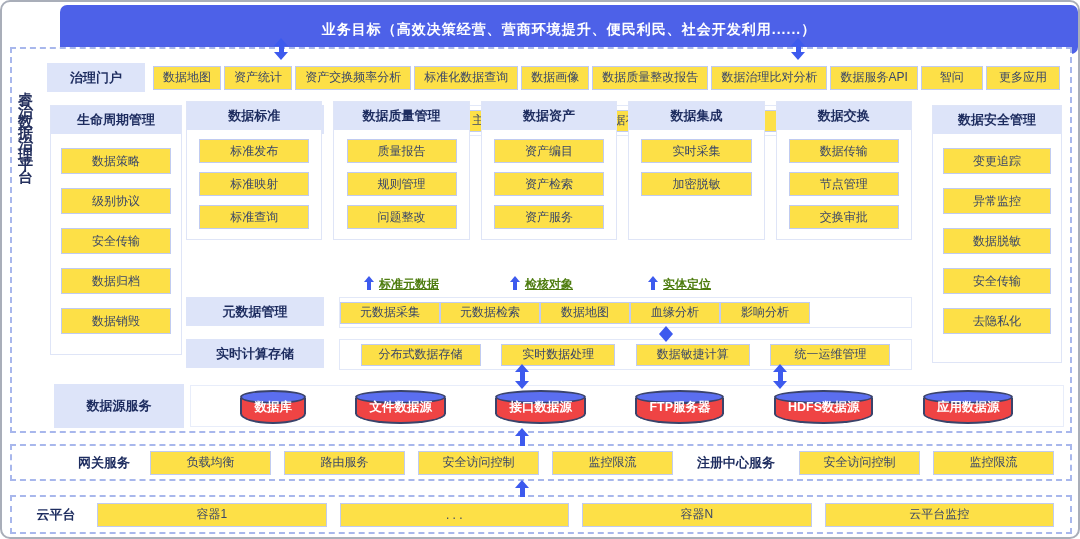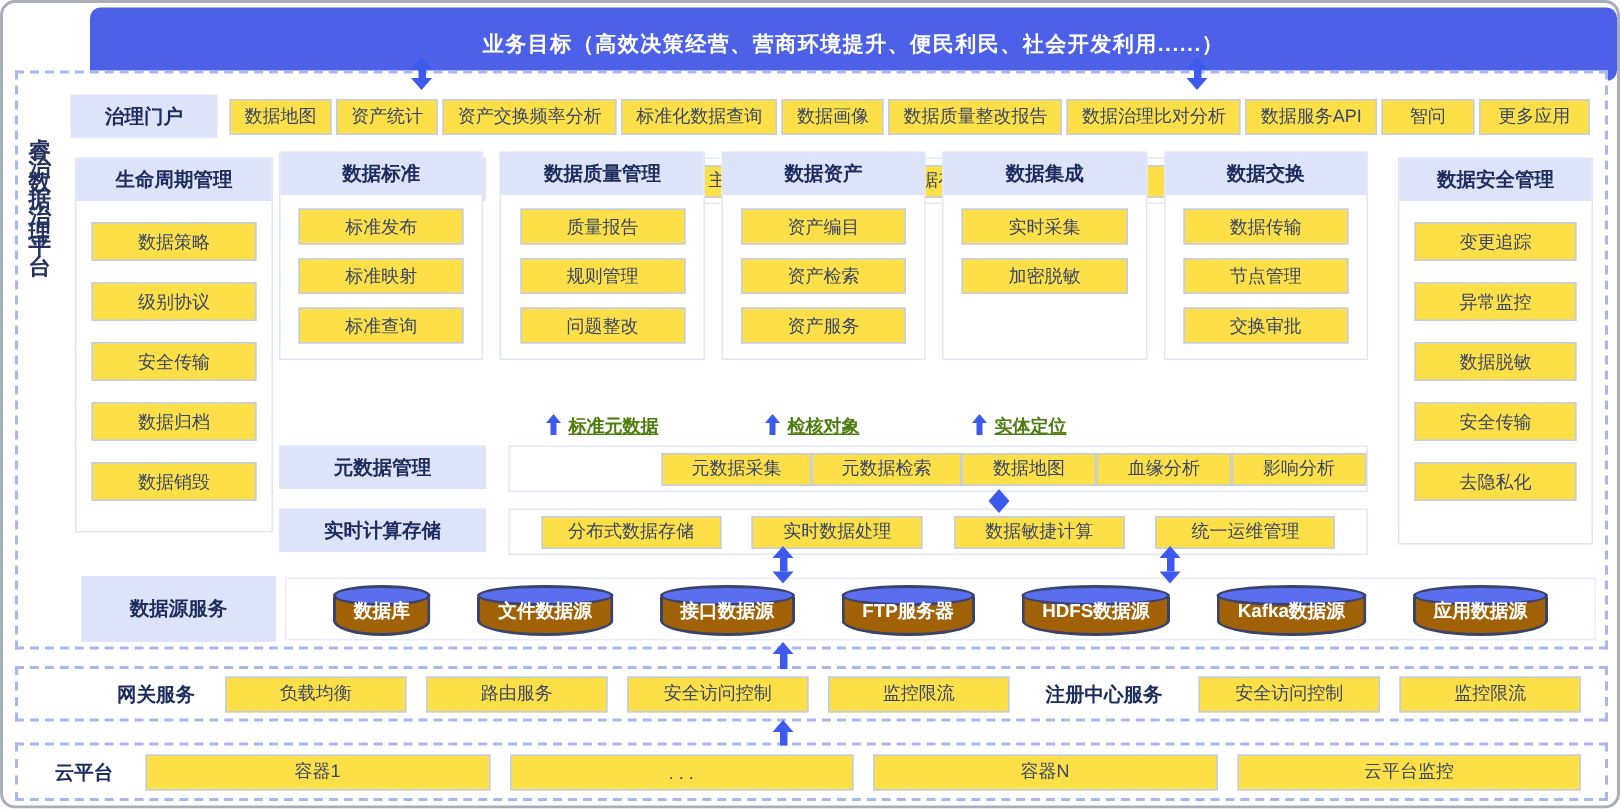--- a/index.html
+++ b/index.html
@@ -27,21 +27,21 @@
                   display:flex;align-items:center;justify-content:center;flex:none;}
   .colcard .btn{width:82%;height:24px;margin-top:9px;}
   .note{position:absolute;display:flex;gap:5px;color:#4d7c0f;font-size:12px;font-weight:bold;text-decoration:underline;}
   .varrow{position:absolute;width:16px;display:flex;flex-direction:column;align-items:center;z-index:5;}
   .varrow .tu{width:0;height:0;border-left:7px solid transparent;border-right:7px solid transparent;border-bottom:8px solid #3d5aee;}
   .varrow .st{width:5px;flex:1;background:#3d5aee;}
   .varrow .td{width:0;height:0;border-left:7px solid transparent;border-right:7px solid transparent;border-top:8px solid #3d5aee;}
   .mini-arrow{display:inline-flex;flex-direction:column;align-items:center;}
   .mini-arrow .tu{width:0;height:0;border-left:5px solid transparent;border-right:5px solid transparent;border-bottom:6px solid #3d5aee;}
   .mini-arrow .st{width:4px;height:8px;background:#3d5aee;}
-  .cyl{position:relative;height:24px;margin-top:10px;background:#a16207;border:2px solid #3a436b;border-top:none;
+  .cyl{position:relative;height:24px;margin-top:10px;background:#ef4444;border:2px solid #3a436b;border-top:none;
        border-radius:0 0 50% 50% / 0 0 40% 40%;display:flex;align-items:center;justify-content:center;padding:0 12px;}
   .cyl::before{content:"";position:absolute;top:-8px;left:-2px;right:-2px;height:14px;background:#5b6eef;
                border:2px solid #3a436b;border-radius:50%;box-sizing:border-box;}
   .cyl span{position:relative;z-index:2;color:#fff;font-size:12.5px;font-weight:bold;margin-top:-6px;}
   .blabel{font-weight:bold;color:#1d2c5f;font-size:13px;white-space:nowrap;display:flex;align-items:center;justify-content:center;}
   .hrow{display:flex;align-items:center;width:100%;height:100%;padding:0 16px;box-sizing:border-box;gap:13px;}
   .hrow .btn{height:24px;flex:1;}
 </style>
 </head>
 <body>
@@ -145,21 +145,21 @@
   </div>
   <div class="note" style="left:646px;top:274px;">
     <span class="mini-arrow">
         <i class="tu"></i>
         <i class="st"></i>
       </span>
     <span>实体定位</span>
   </div>
 
   <div class="chip" style="left:184px;top:295px;width:138px;height:29px;">元数据管理</div>
-  <div class="rowbox" style="left:337px;top:295px;width:573px;height:31px;justify-content:flex-end;">
+  <div class="rowbox" style="left:337px;top:295px;width:573px;height:31px;justify-content:flex-start;">
     <div class="btn" style="height:22px;width:100px;">元数据采集</div>
     <div class="btn" style="height:22px;width:100px;">元数据检索</div>
     <div class="btn" style="height:22px;width:90px;">数据地图</div>
     <div class="btn" style="height:22px;width:90px;">血缘分析</div>
     <div class="btn" style="height:22px;width:90px;">影响分析</div>
   </div>
 
   <div class="chip" style="left:184px;top:337px;width:138px;height:29px;">实时计算存储</div>
   <div class="rowbox" style="left:337px;top:337px;width:573px;height:31px;justify-content:space-evenly;">
     <div class="btn" style="height:22px;width:120px;">分布式数据存储</div>
@@ -186,23 +186,20 @@
         <span>文件数据源</span>
       </div>
     <div class="cyl">
         <span>接口数据源</span>
       </div>
     <div class="cyl">
         <span>FTP服务器</span>
       </div>
     <div class="cyl">
         <span>HDFS数据源</span>
-      </div>
-    <div class="cyl">
-        <span>Kafka数据源</span>
       </div>
     <div class="cyl">
         <span>应用数据源</span>
       </div>
   </div>
 
   <div class="varrow" style="left:656px;top:324px;height:16px;">
       <i class="tu"></i>
       <i class="st"></i>
       <i class="td"></i>

